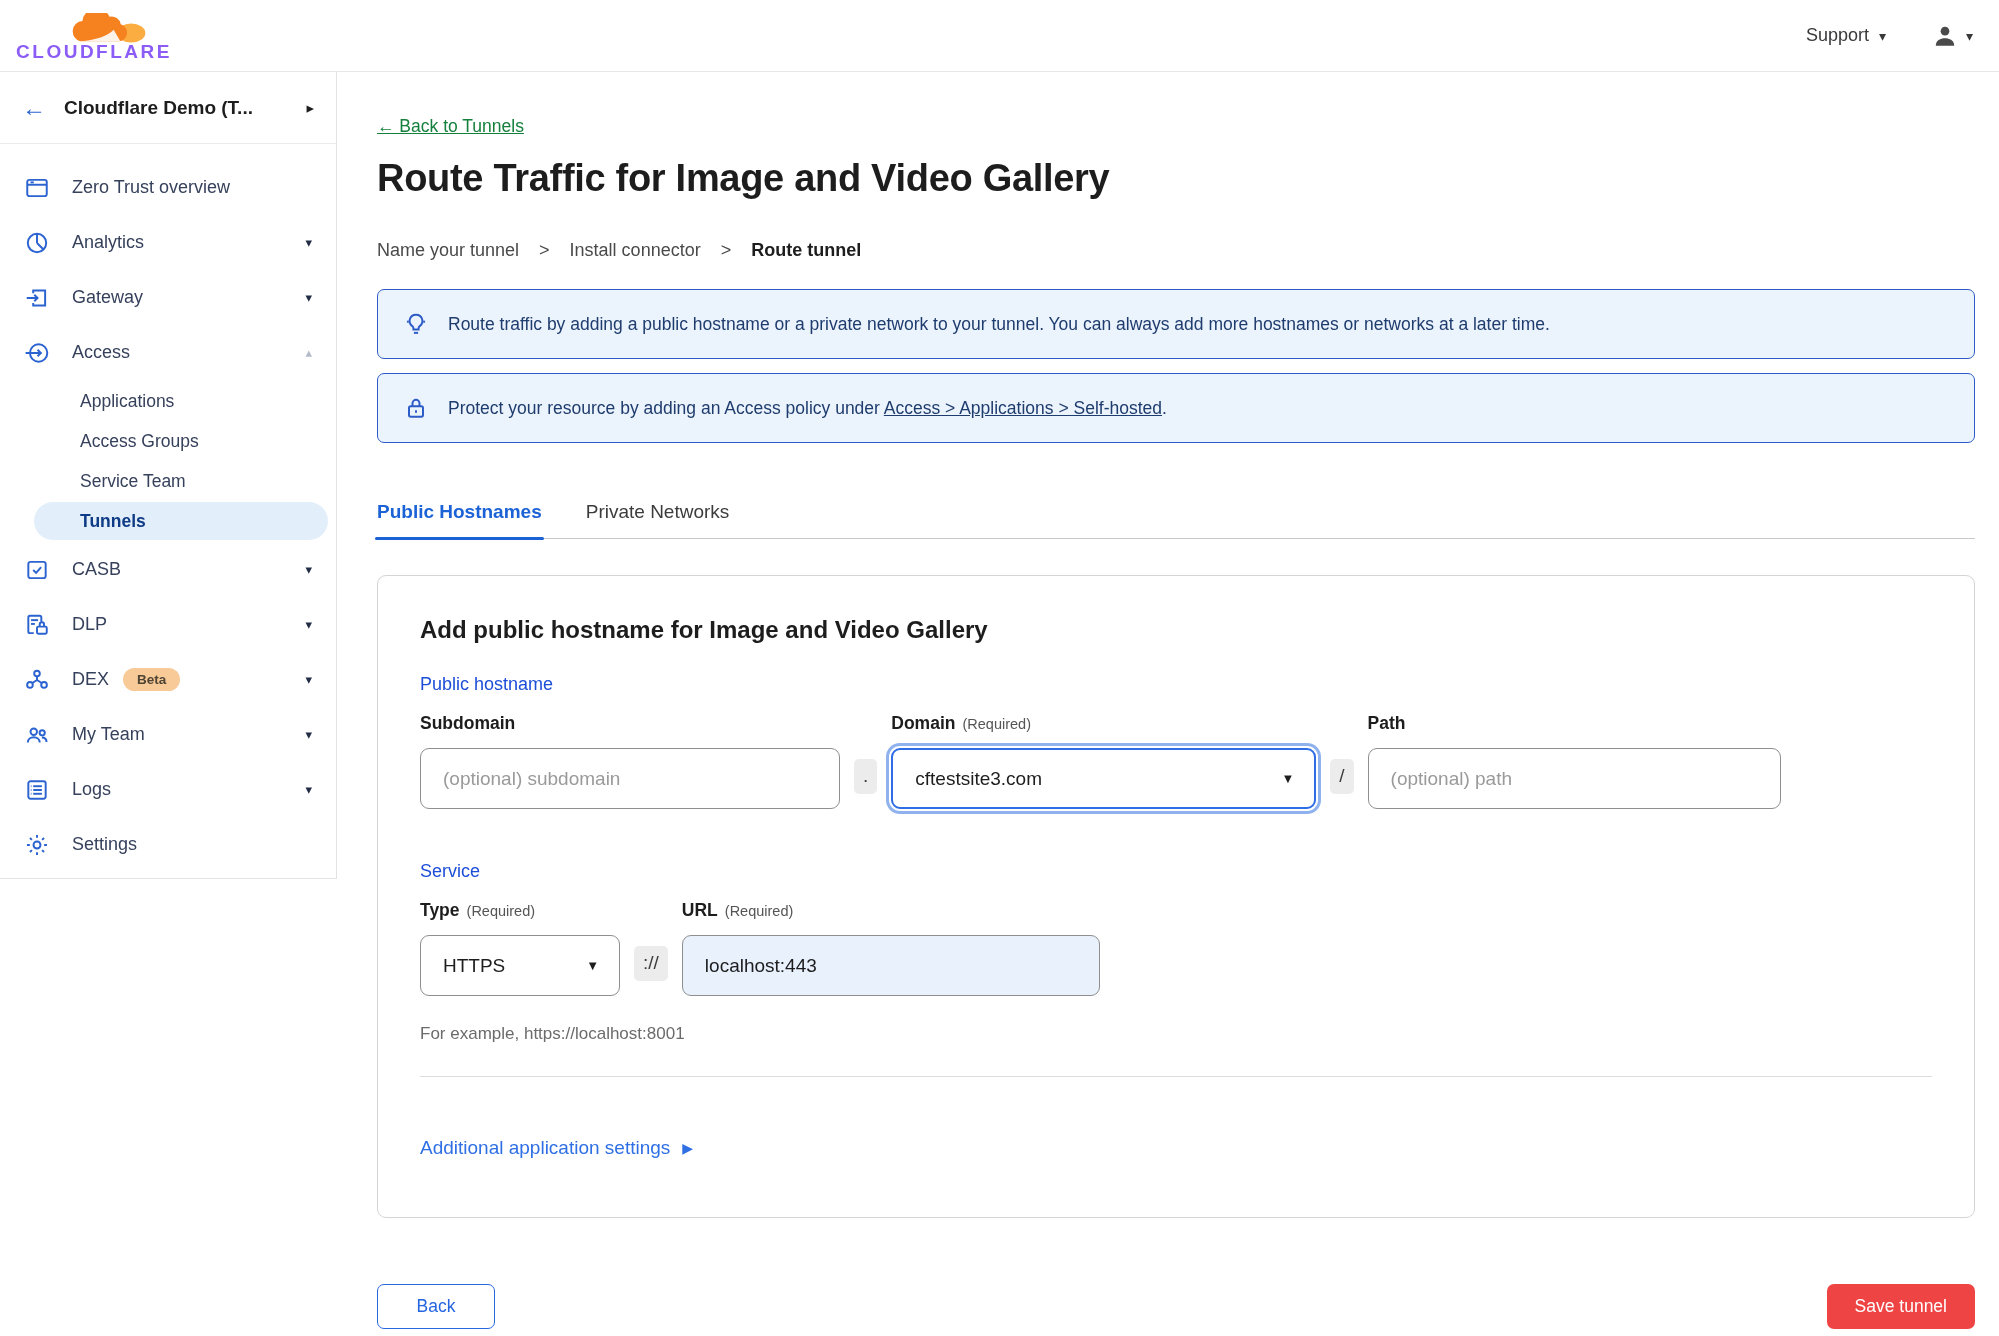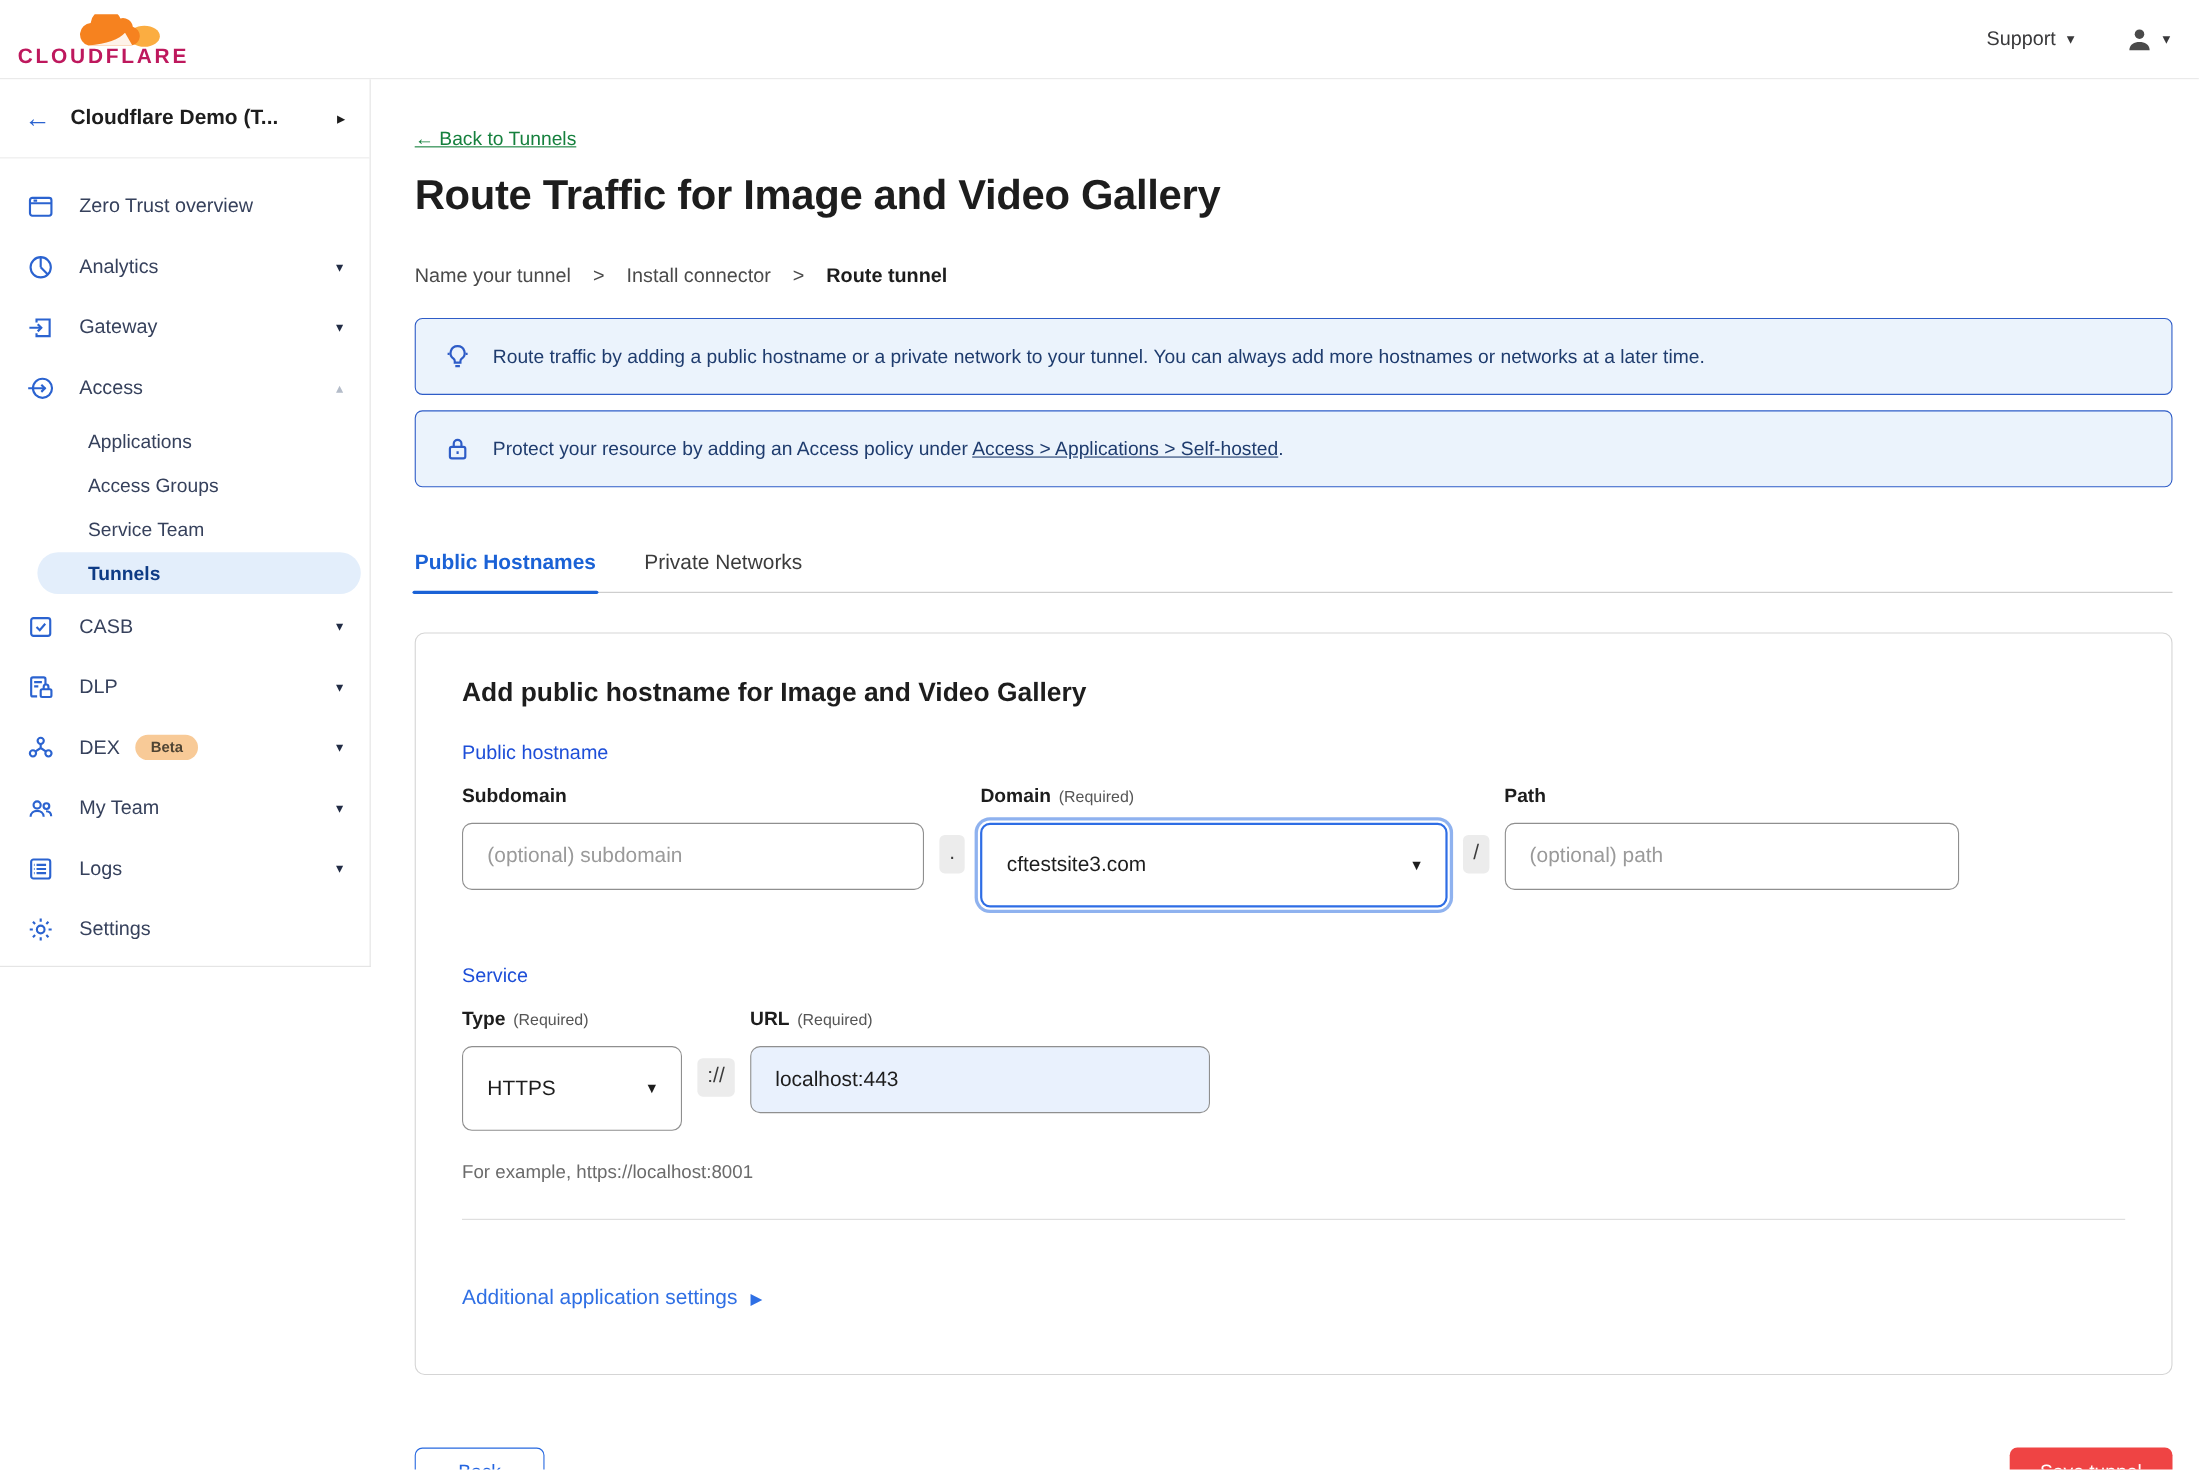--- a/index.html
+++ b/index.html
@@ -10,21 +10,21 @@
   }
 
   
   .topbar {
     height:72px; display:flex; align-items:center; justify-content:space-between;
     padding:0 26px 0 20px; border-bottom:1px solid #e8e8e8; background:#fff;
     position:relative; z-index:5;
   }
   .logo { display:flex; flex-direction:column; align-items:center; width:148px; margin-top:4px; }
   .logo svg { width:86px; height:30px; display:block; margin-left:26px; }
-  .logo-text { font-size:19px; font-weight:bold; letter-spacing:2.5px; color:#be185d; margin-top:-2px; }
+  .logo-text { font-size:19px; font-weight:bold; letter-spacing:2.5px; color:#8b5cf6; margin-top:-2px; }
   .topbar-right { display:flex; align-items:center; gap:46px; }
   .support { display:flex; align-items:center; gap:10px; font-size:18px; color:#39393b; cursor:pointer; }
   .support .caret, .account .caret { font-size:14px; color:#39393b; }
   .account { display:flex; align-items:center; gap:8px; cursor:pointer; }
   .account svg { width:26px; height:26px; }
 
   
   .sidebar {
     position:absolute; left:0; top:72px; width:337px; height:807px;
     border-right:1px solid #e3e3e3; border-bottom:1px solid #e3e3e3; background:#fff;
@@ -86,21 +86,21 @@
   .field-label { font-size:17.5px; font-weight:bold; color:#1d1d1d; margin-bottom:14px; }
   .required { font-weight:normal; color:#555; font-size:14.5px; margin-left:7px; }
   input.text {
     height:61px; border:1px solid #8f8f8f; border-radius:9px; padding:0 22px;
     font-size:19px; color:#1d1d1d; background:#fff; outline:none;
     font-family:"Liberation Sans", sans-serif;
   }
   input.text::placeholder { color:#9a9a9a; }
   input.url-input { background:#e9f1fd; }
   .select {
-    height:77px; border:1px solid #8f8f8f; border-radius:9px; background:#fff;
+    height:61px; border:1px solid #8f8f8f; border-radius:9px; background:#fff;
     display:flex; align-items:center; justify-content:space-between; padding:0 20px 0 22px;
     font-size:19px; color:#1d1d1d; cursor:pointer;
   }
   .select .sel-caret { font-size:13px; color:#1d1d1d; }
   .select.focused {
     border:2px solid #2e6de5;
     box-shadow:0 0 0 2px #ffffff, 0 0 0 5px #8fb2ef;
   }
   .sep-box {
     align-self:flex-start; margin-top:46px; background:#ececec; color:#3c3c3c;

